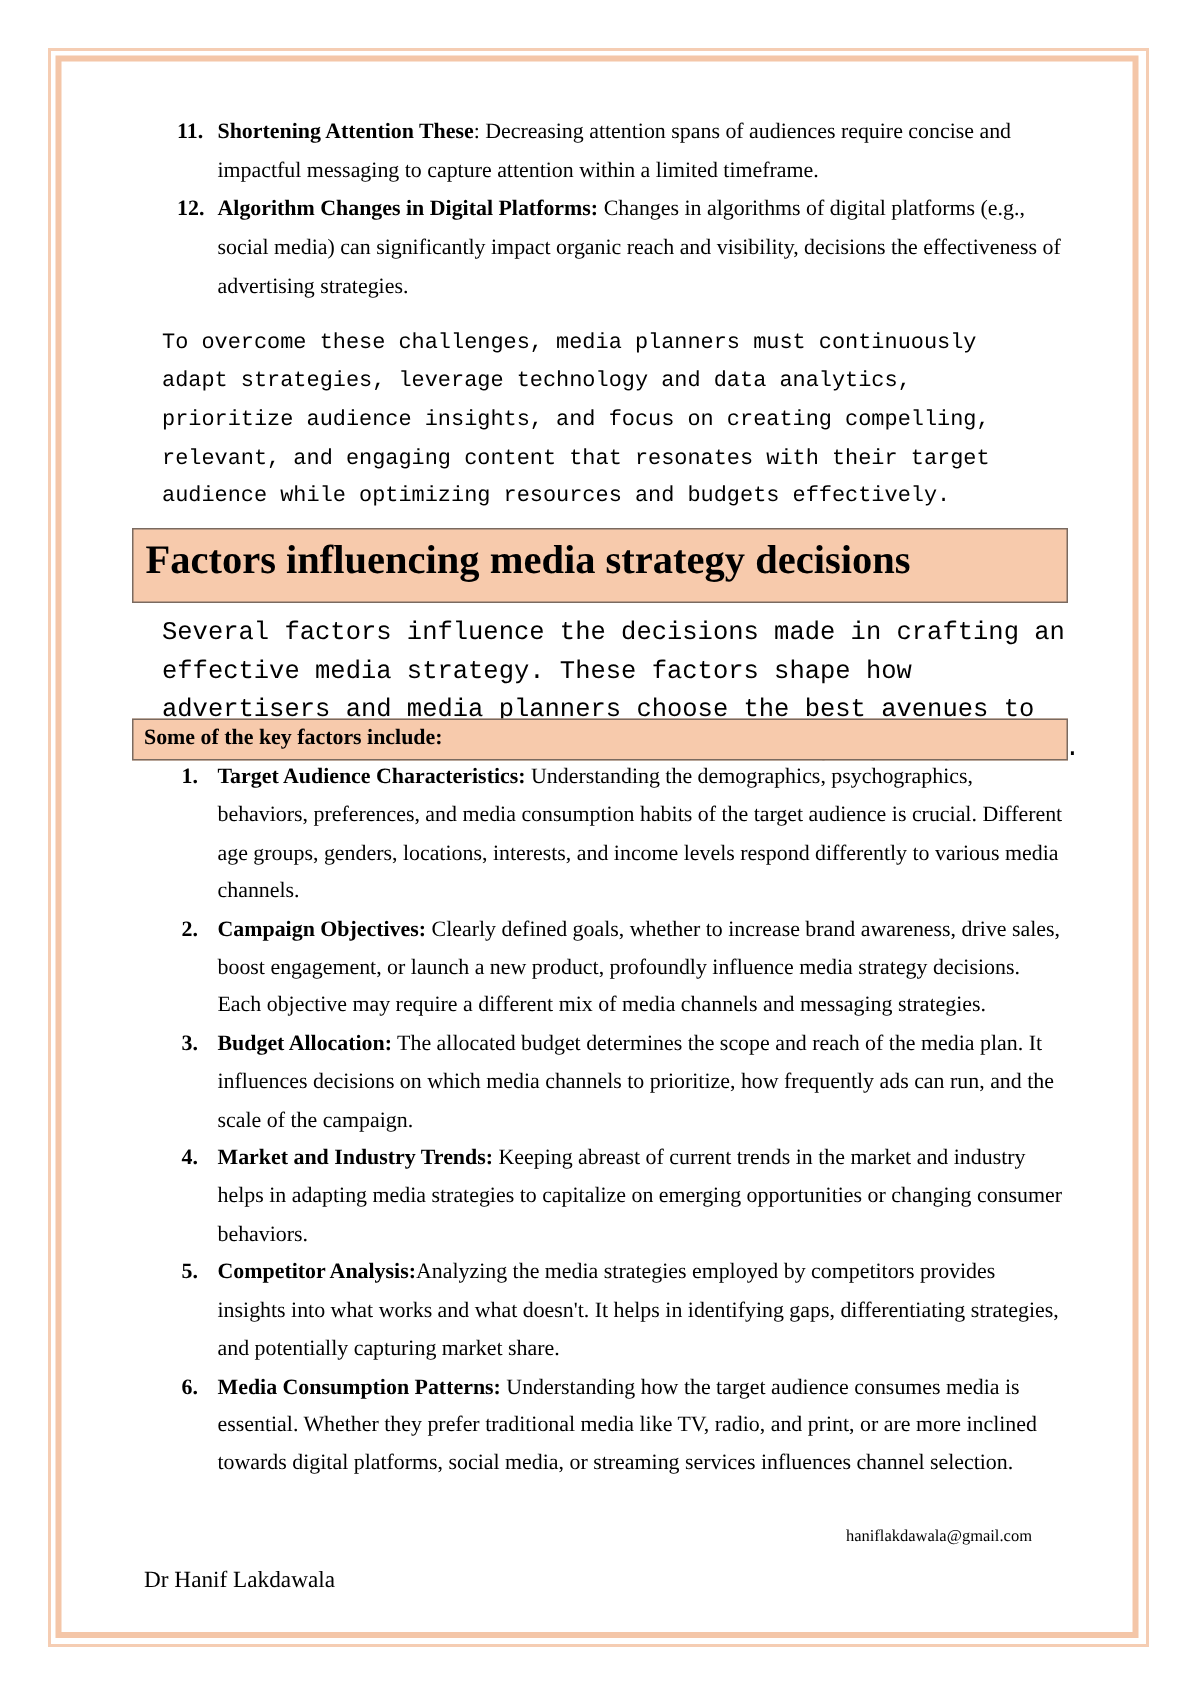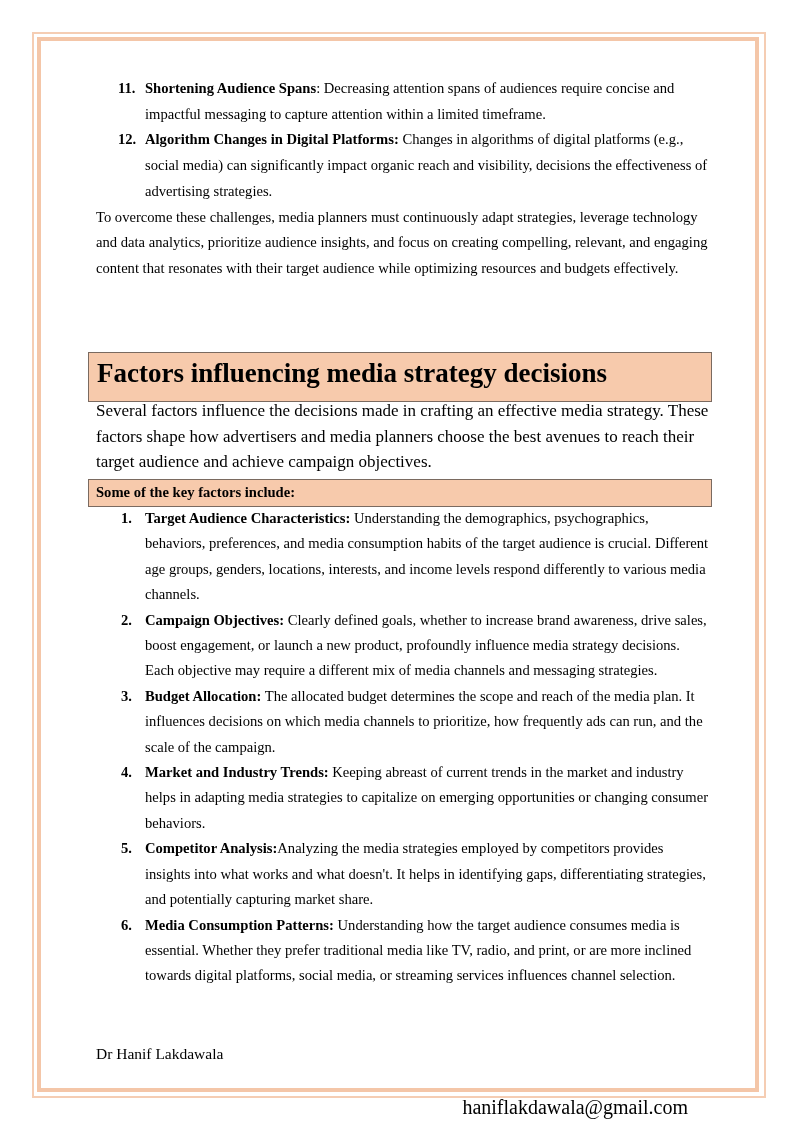--- a/index.html
+++ b/index.html
@@ -7,42 +7,42 @@
          font-family: "Liberation Serif", "DejaVu Serif", serif; color: #000; }
   .frame-outer { position: absolute; left: 32px; top: 32px; width: 734px; height: 1066px;
                  border: 2px solid #f5cdb3; box-sizing: border-box; }
   .frame-inner { position: absolute; left: 37px; top: 37px; width: 722px; height: 1055px;
                  border: 4px solid #f4c6a8; box-sizing: border-box; }
   .content { position: absolute; left: 96px; top: 76px; width: 616px; font-size: 14.6px; line-height: 25.7px; }
   .num-item { position: relative; padding-left: 49px; }
   .num-item .num { position: absolute; left: 25px; font-weight: bold; }
   .num-item.wide .num { left: 22px; }
   b { font-weight: bold; }
-  p { margin: 0; }
+  p { margin: 12px; font-family: Liberation Mono, monospace; }
   .heading-box { position: absolute; left: 88px; top: 352px; width: 624px; height: 50px;
                  background: #f7caac; border: 1px solid #7a6a60; box-sizing: border-box;
                  font-weight: bold; font-size: 27px; line-height: 36px; padding: 2px 0 16px 8px; }
   .para2 { position: absolute; left: 96px; top: 398px; width: 616px; font-size: 17px; line-height: 25.7px; }
   .sub-box { position: absolute; left: 88px; top: 479px; width: 624px; height: 28px;
              background: #f7caac; border: 1px solid #7a6a60; box-sizing: border-box;
              font-weight: bold; font-size: 14.6px; line-height: 24px; padding: 0 0 0 7px; }
   .list2 { position: absolute; left: 96px; top: 506px; width: 616px; font-size: 14.6px; line-height: 25.4px; }
   .footer-left { position: absolute; left: 96px; top: 1045px; font-size: 15.5px; text-align: center; }
-  .footer-right { position: absolute; right: 112px; top: 1096px; font-size: 20px; }
+  .footer-right { position: absolute; right: 112px; top: 1018px; font-size: 11px; }
 </style>
 </head>
 <body>
 
 <div class="frame-outer"></div>
 <div class="frame-inner"></div>
 
 <div class="content">
   <div class="num-item wide">
     <span class="num">11.</span>
-    <span><b>Shortening Audience Spans</b></span><span>: </span><span>Decreasing attention spans of audiences require concise and</span>
+    <span><b>Shortening Attention These</b></span><span>: </span><span>Decreasing attention spans of audiences require concise and</span>
     <span>impactful messaging to capture attention within a limited timeframe.</span>
   </div>
   <div class="num-item wide">
     <span class="num">12.</span>
     <span><b>Algorithm Changes in Digital Platforms:</b></span><span> </span><span>Changes in algorithms of digital platforms (e.g.,</span>
     <span>social media) can significantly impact organic reach and visibility, decisions the effectiveness of advertising strategies.</span>
   </div>
   <p>To overcome these challenges, media planners must continuously adapt strategies, leverage technology and data analytics, prioritize audience insights, and focus on creating compelling, relevant, and engaging content that resonates with their target audience while optimizing resources and budgets effectively.</p>
 </div>
 

